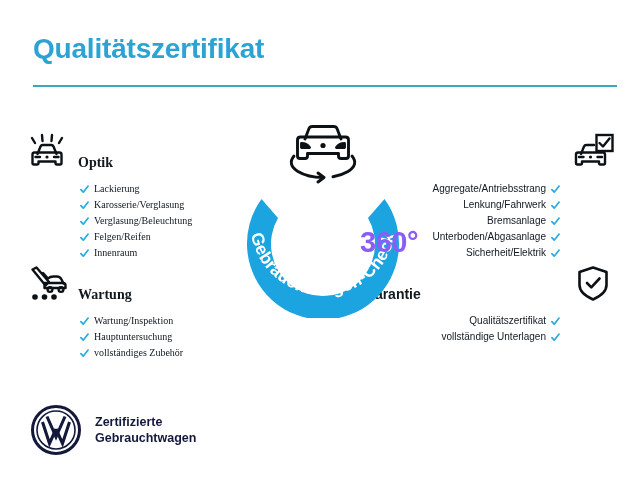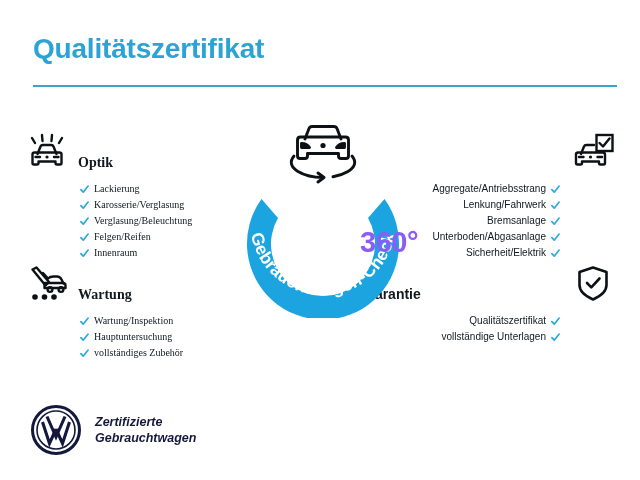--- a/index.html
+++ b/index.html
@@ -143,21 +143,20 @@
   }
 
   
   .footer {
     position: absolute;
     left: 30px;
     top: 404px;
     display: flex;
     align-items: center;
     gap: 13px;
-    font-style: italic;
   }
   .vw-logo { width: 52px; height: 52px; display: block; }
   .vw-text {
     font-size: 12.5px;
     font-weight: bold;
     line-height: 1.28;
     color: #14193c;
     white-space: nowrap;
   }
 </style>

